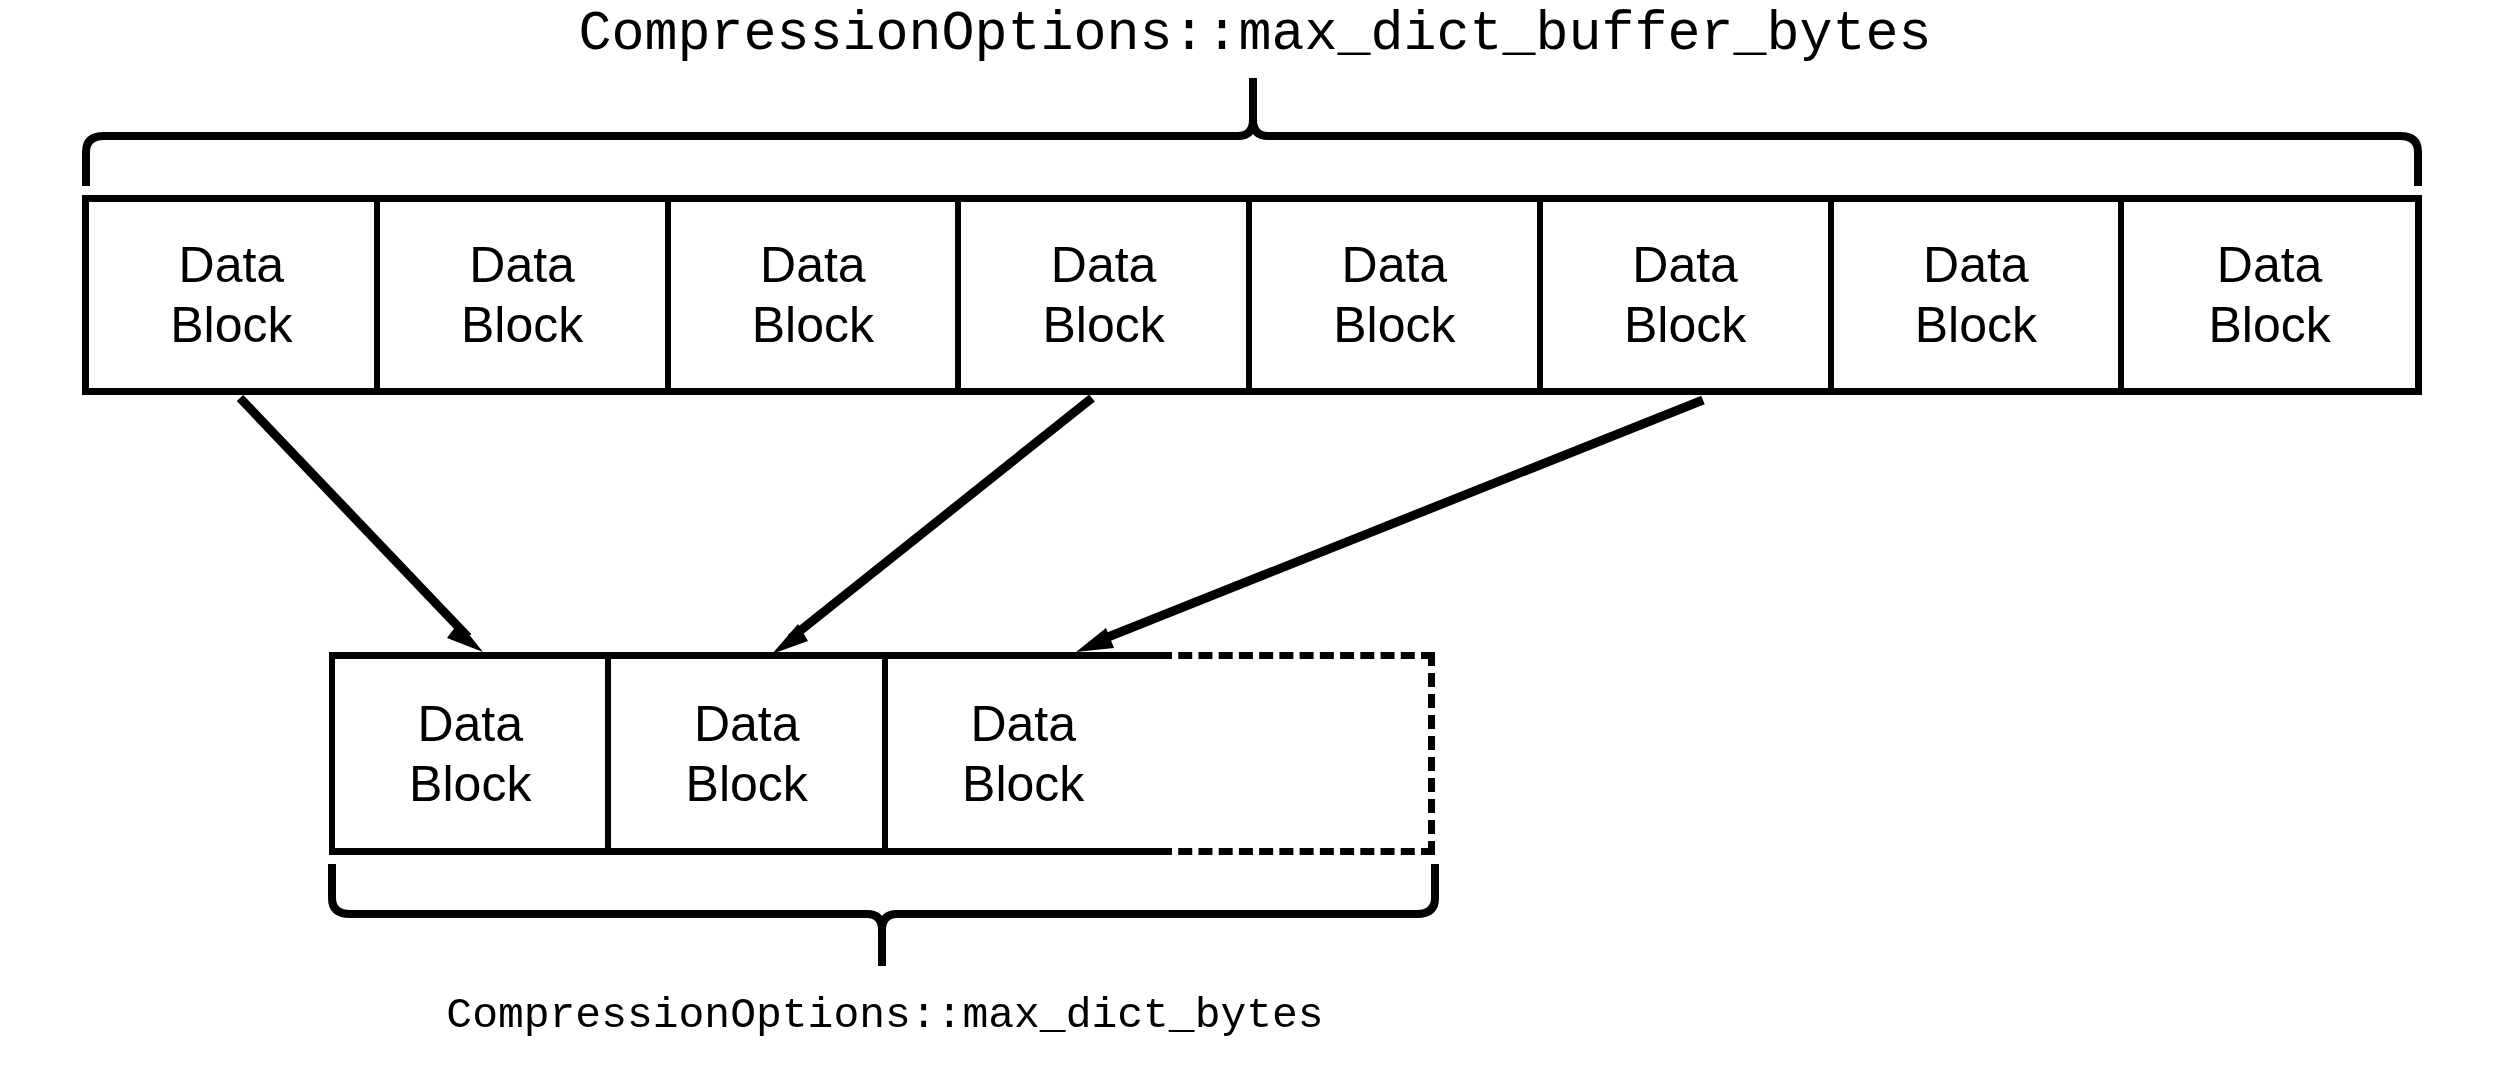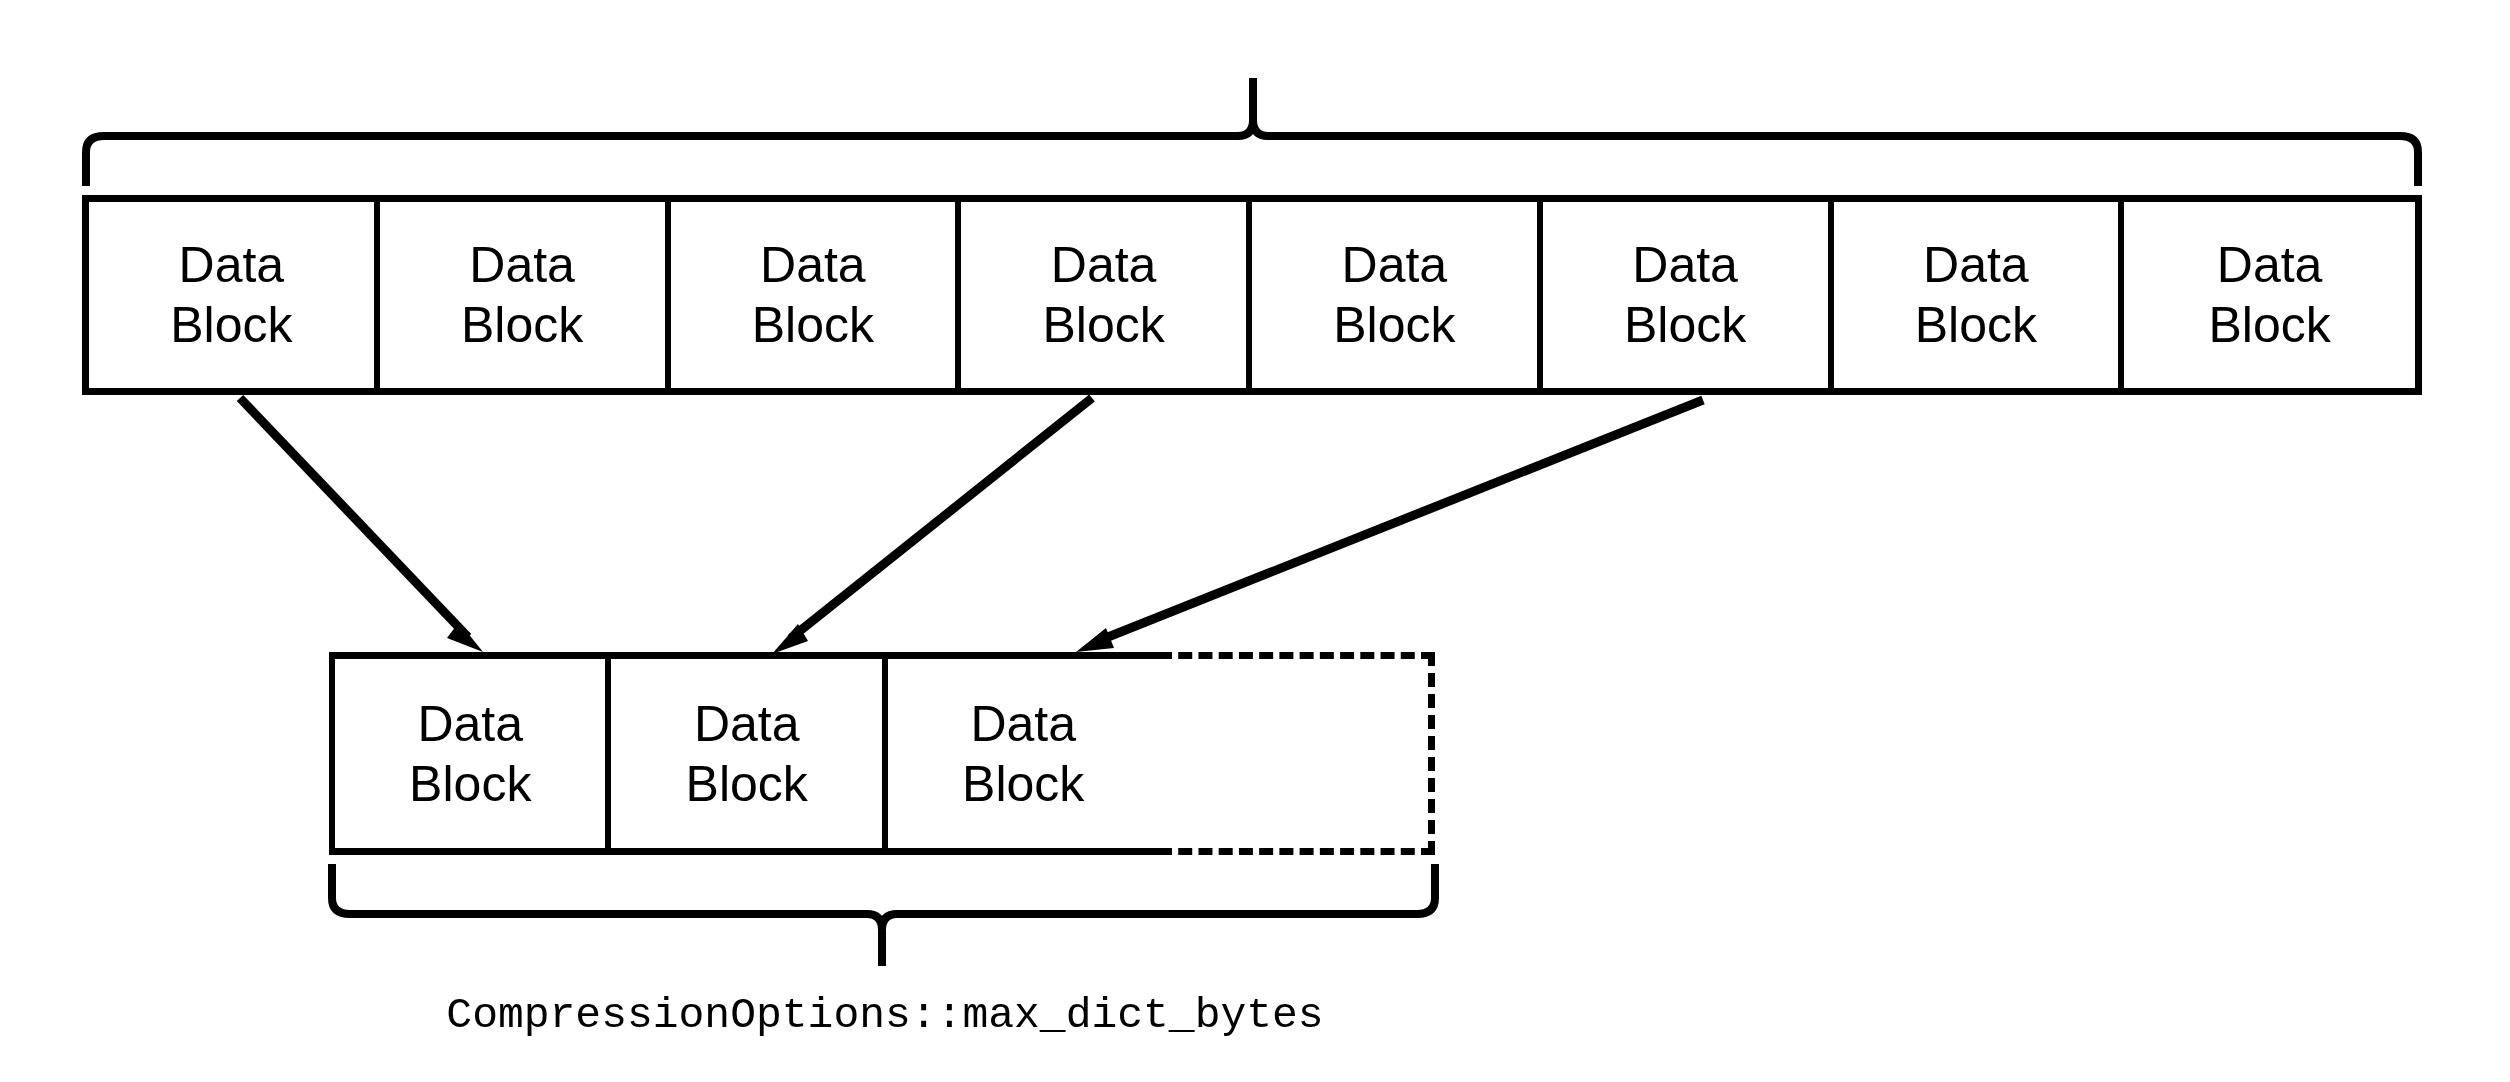--- a/index.html
+++ b/index.html
@@ -106,20 +106,21 @@
     width: 2510px;
     height: 1082px;
     pointer-events: none;
   }
 </style>
 </head>
 <body>
 
 <div id="diagram-root">
 
+  <div class="label" id="top-label">CompressionOptions::max_dict_buffer_bytes</div>
 
   <svg class="svg-layer" viewBox="0 0 2510 1082">
 
     <g>
       <path d="M 86,186 L 86,152 Q 86,136 104,136 L 1238,136 Q 1253,136 1253,120 L 1253,78
                L 1253,120 Q 1253,136 1268,136 L 2400,136 Q 2418,136 2418,152 L 2418,186" fill="none" stroke="#000000" stroke-width="8" stroke-linecap="butt" stroke-linejoin="miter"></path>
     </g>
 
     <g>
       <line x1="240" y1="398" x2="468" y2="637" stroke="#000000" stroke-width="9"></line>

